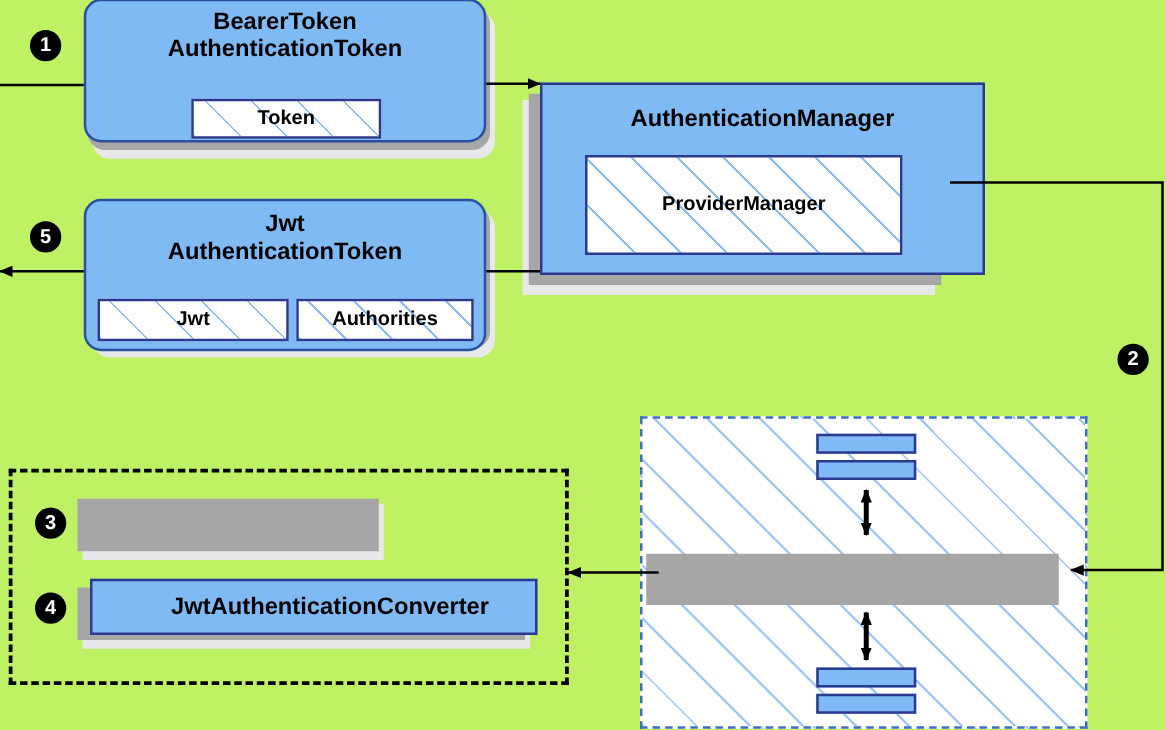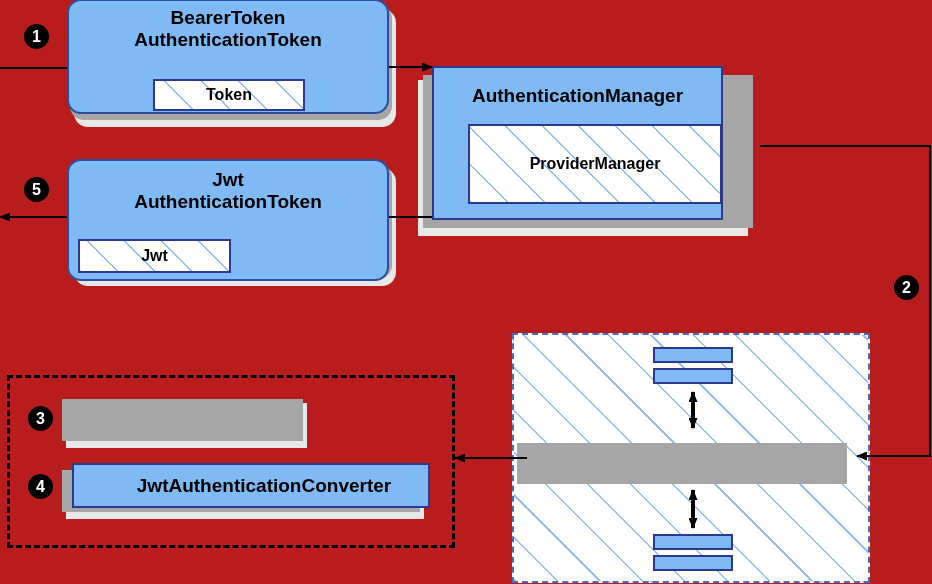--- a/index.html
+++ b/index.html
@@ -4,21 +4,21 @@
 <style>
   html, body {
     margin: 0;
     padding: 0;
     background: #ffffff;
   }
   #diagram {
     position: relative;
     width: 932px;
     height: 584px;
-    background: #b91c1c;
+    background: #bef264;
     font-family: "Liberation Sans", sans-serif;
     overflow: hidden;
   }
   .abs { position: absolute; box-sizing: border-box; }
 
   
   .shadow-dark {
     background: #a6a6a6;
     z-index: 1;
   }
@@ -142,25 +142,28 @@
   </div>
 
   <div class="abs shadow-light" style="left:74px; top:168px; width:322px; height:118px; border-radius:14px;"></div>
   <div class="abs shadow-dark" style="left:70px; top:164px; width:322px; height:115px; border-radius:14px;"></div>
   <div class="abs blue-box rounded" style="left:67px; top:159px; width:322px; height:122px; padding-top:8px;">
     <div class="box-title">Jwt
 AuthenticationToken</div>
     <div class="abs hatch-white" style="left:9px; top:78px; width:153px; height:34px;">
       <span class="hatch-label">Jwt</span>
     </div>
+    <div class="abs hatch-white" style="left:168px; top:78px; width:142px; height:34px;">
+      <span class="hatch-label">Authorities</span>
+    </div>
   </div>
 
   <div class="abs shadow-light" style="left:418px; top:80px; width:330px; height:156px;"></div>
   <div class="abs shadow-dark" style="left:423px; top:75px; width:330px; height:153px;"></div>
-  <div class="abs blue-box" style="left:432px; top:66px; width:291px; height:154px; padding-top:17px;">
+  <div class="abs blue-box" style="left:432px; top:66px; width:356px; height:154px; padding-top:17px;">
     <div class="box-title">AuthenticationManager</div>
     <div class="abs hatch-white" style="left:34px; top:56px; width:254px; height:80px;">
       <span class="hatch-label">ProviderManager</span>
     </div>
   </div>
 
 
   <div class="abs dashed-blue-hatch" style="left:512px; top:333px; width:358px; height:250px;"></div>
 
   <div class="abs mini-bar" style="left:653px; top:347px; width:80px; height:16px;"></div>

